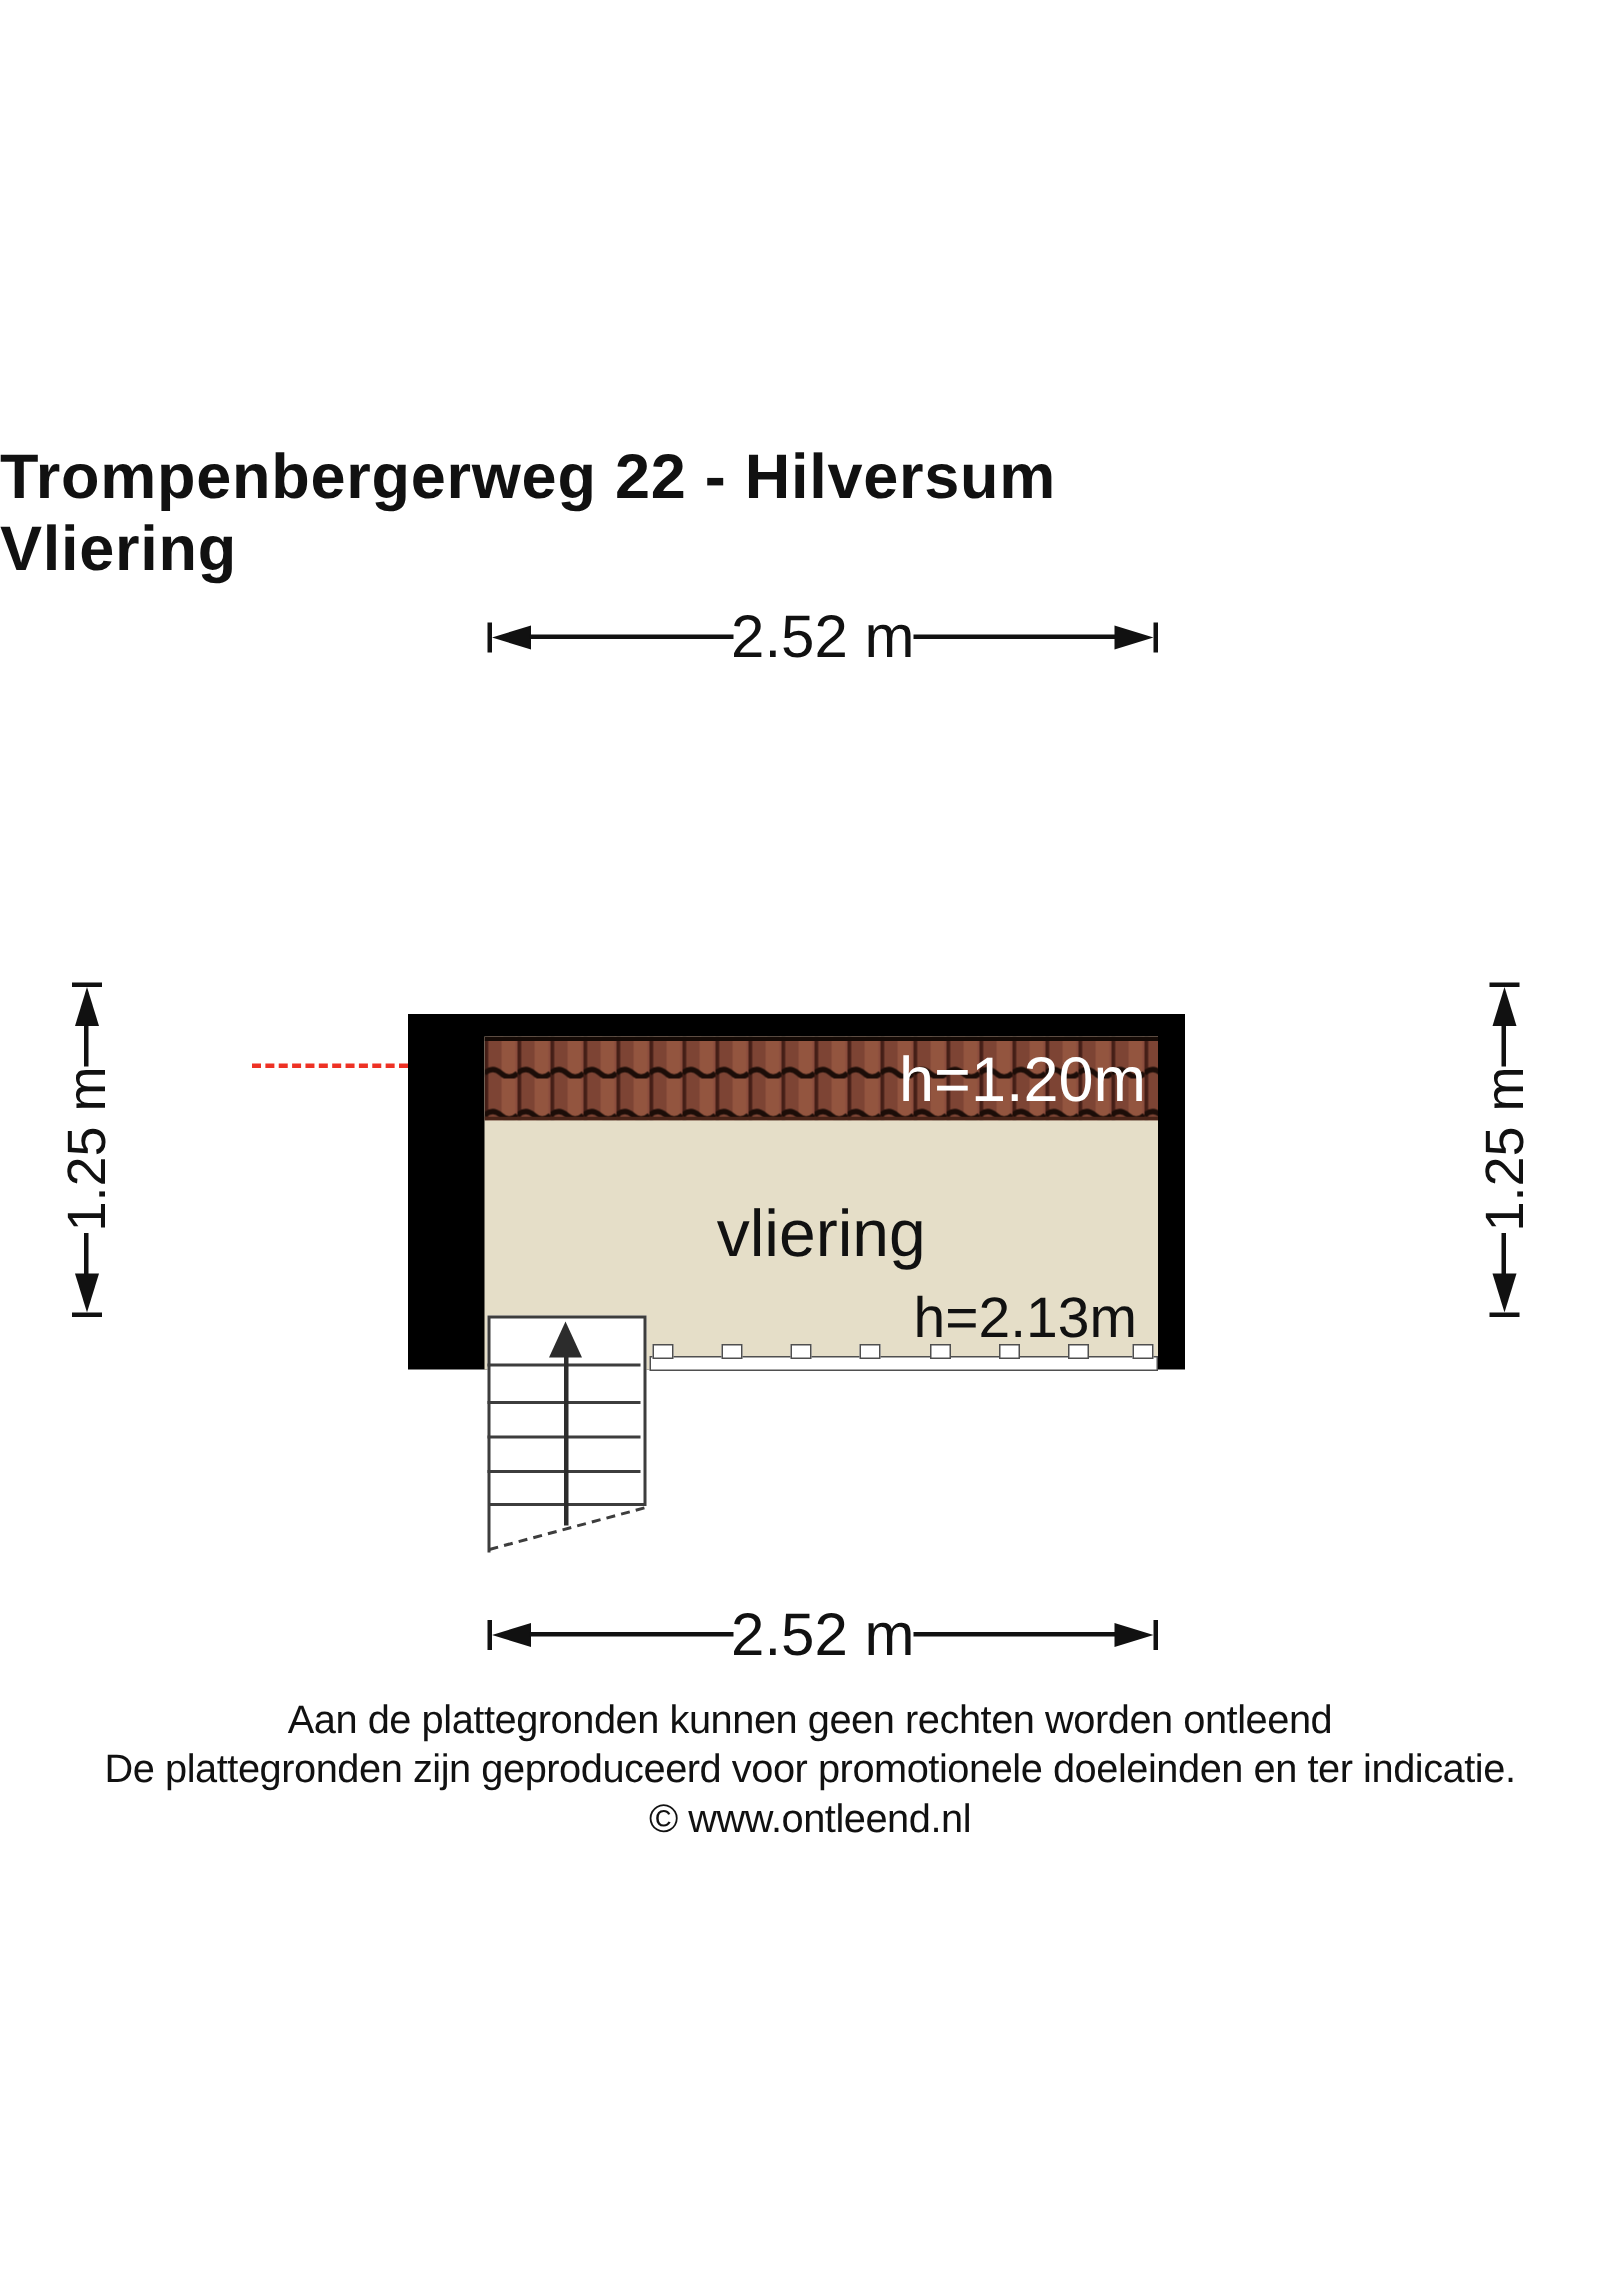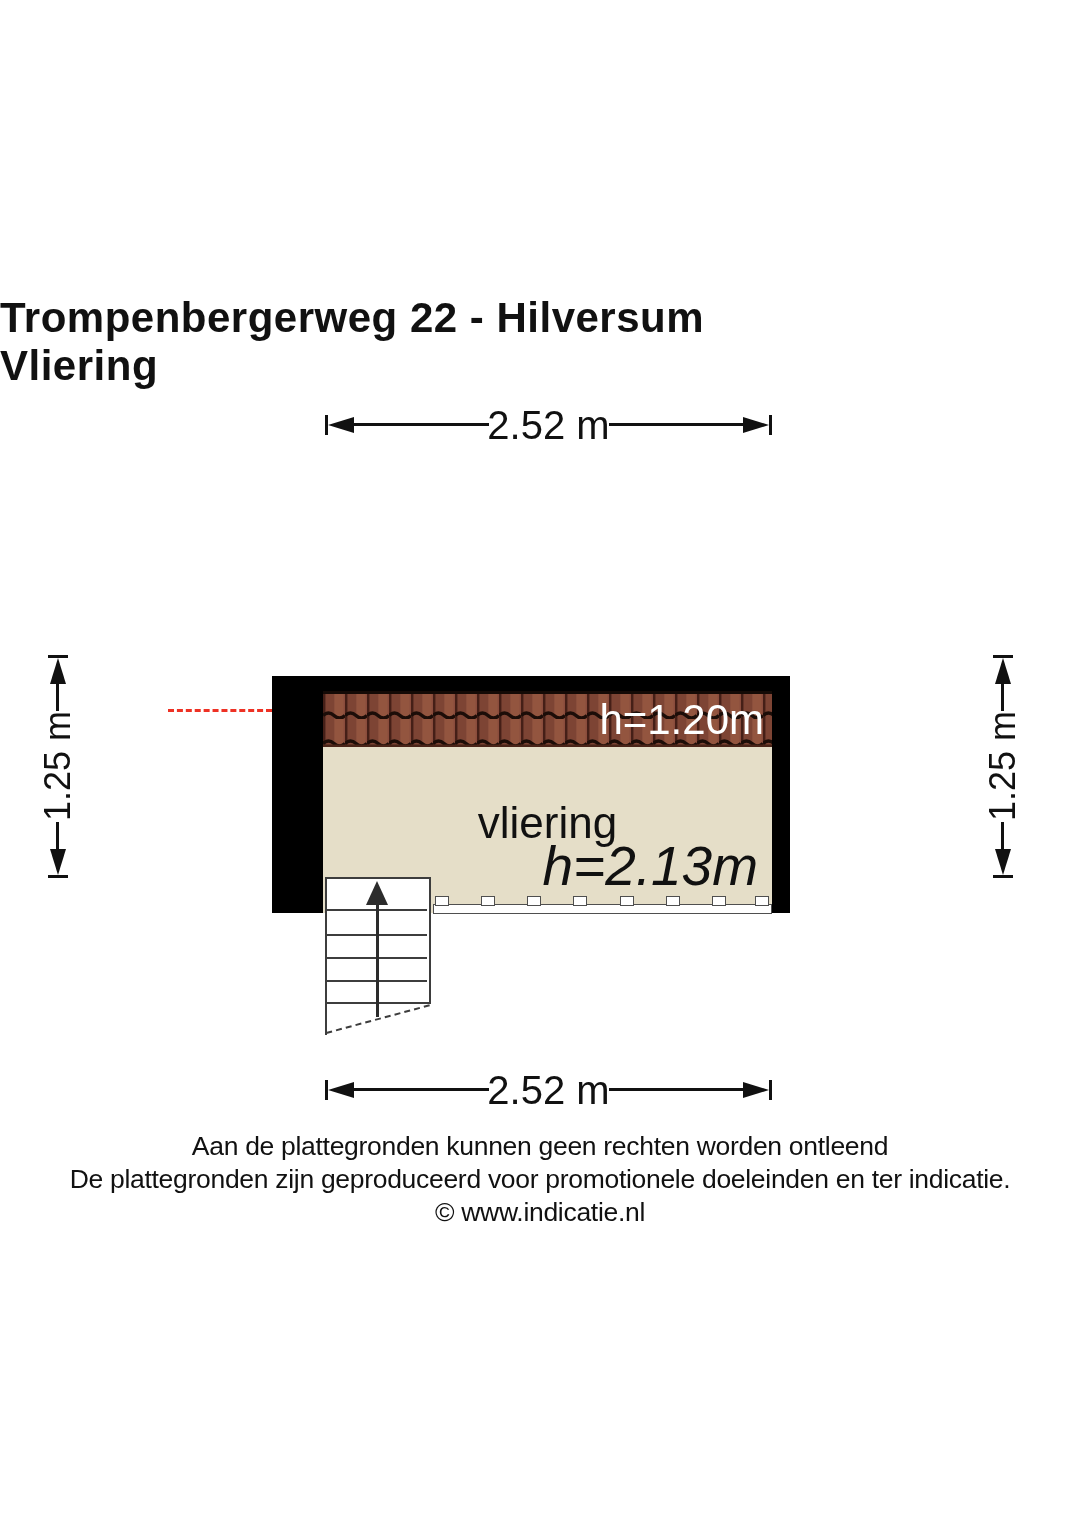--- a/index.html
+++ b/index.html
@@ -32,21 +32,21 @@
   .dim-text-v { white-space:nowrap; font-size:36px; line-height:36px;
                 transform:translate(-50%,-50%) rotate(-90deg); }
 
   
   #plan { left:272px; top:640px; width:518px; height:237px; background:var(--wall);margin-top:36px; }
   #interior { left:51px; top:15px; width:449px; height:222px; background:var(--floor); }
   #tiles { left:0; top:0; width:449px; height:56px; display:block; }
   .roof-h { right:8px; top:7px; color:#ffffff; font-size:42px; line-height:44px; }
   .area-lbl { top:69px; font-size:43px; line-height:44px; }
   .room-lbl { top:108px; font-size:44px; line-height:48px; }
-  .ceil-h { right:14px; top:153px; font-size:55px; line-height:44px;font-style:italic; }
+  .ceil-h { right:14px; top:166px; font-size:38px; line-height:44px; }
 
   
   #railing { left:110px; top:205px; width:339px; height:18px; }
   #railing .bar { position:absolute; left:0; top:8px; width:339px; height:10px;
                   background:#ffffff; border:1.5px solid #4f4f4f; }
   #railing .post { position:absolute; top:0; width:14px; height:10px;
                    background:#ffffff; border:1.5px solid #4f4f4f; }
 
   
   .low-h { left:92px; top:661px; font-size:42px; line-height:44px; }
@@ -161,16 +161,16 @@
     <div class="abs hline" style="left:28px; top:8px; width:136px;"></div>
     <div class="abs dim-text">2.52 m</div>
     <div class="abs hline" style="left:284px; top:8px; width:136px;"></div>
     <div class="abs arr-right" style="left:418px; top:2px;"></div>
     <div class="abs tick-v" style="left:444px; top:0;"></div>
   </div>
 
   <div class="abs footer">
     <div>Aan de plattegronden kunnen geen rechten worden ontleend</div>
     <div>De plattegronden zijn geproduceerd voor promotionele doeleinden en ter indicatie.</div>
-    <div>© www.indicatie.nl</div>
+    <div>© www.ontleend.nl</div>
   </div>
 
 </div>
 
 </body></html>

